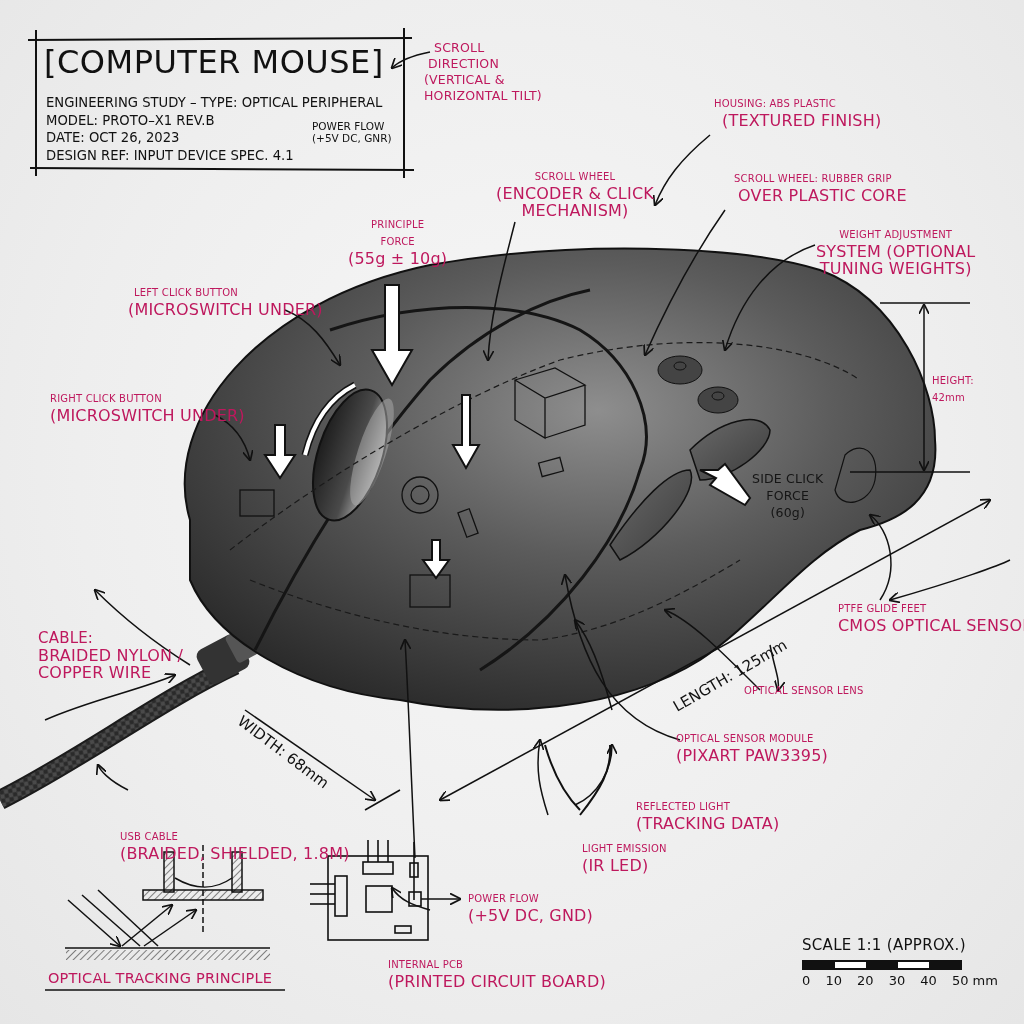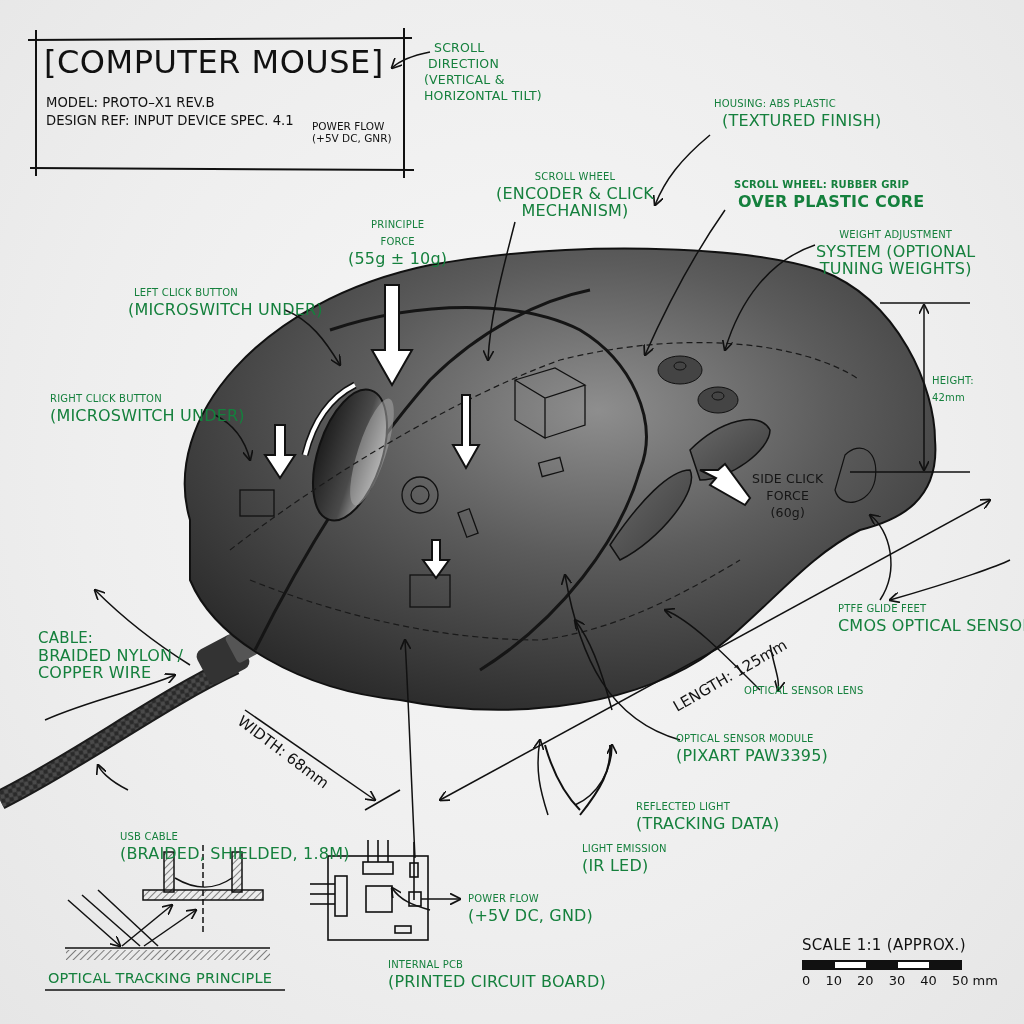--- a/index.html
+++ b/index.html
@@ -2,21 +2,21 @@
 <html><head>
 <meta charset="utf-8">
 <style>
   html, body { margin:0; padding:0; }
   body {
     width:1024px; height:1024px; overflow:hidden; position:relative;
     background: radial-gradient(ellipse at 50% 45%, #f7f7f7 0%, #eeeeee 60%, #e6e6e6 100%);
     font-family: "DejaVu Sans", "Liberation Sans", sans-serif;
     color:#111;
   }
-  .lbl { position:absolute; font-size:13.5px; line-height:17px; letter-spacing:0.2px; color:#15803d; white-space:nowrap; }
+  .lbl { position:absolute; font-size:13.5px; line-height:17px; letter-spacing:0.2px; color:#be185d; white-space:nowrap; }
   .lbl .l1 { display:block; font-size:10px; }
   .lbl .l2 { display:block; font-size:16px; }
   .center { text-align:center; }
   .title-main {
     position:absolute; left:10px; top:4px; font-size:32px; font-weight:normal;
     letter-spacing:0.5px; font-family:"DejaVu Sans", sans-serif; line-height:44px;
   }
   .title-meta { position:absolute; left:10px; top:58px; font-size:13.2px; line-height:17.5px; }
   .title-meta span { display:block; }
   .pf-small { position:absolute; left:288px; top:82px; font-size:10.5px; line-height:12px; }
@@ -187,21 +187,23 @@
   </g>
 
   <g fill="none" stroke="#111" stroke-width="2">
     <path d="M545 745 C 555 780, 570 800, 580 810"></path>
     <path d="M580 815 C 600 790, 612 770, 610 745"></path>
   </g>
 </svg>
 
 <div class="title-main" style="left:44px;top:40px;position:absolute;">[COMPUTER MOUSE]</div>
 <div class="title-meta" style="left:46px;top:94px;">
+  <span>ENGINEERING STUDY – TYPE: OPTICAL PERIPHERAL</span>
   <span>MODEL: PROTO–X1  REV.B</span>
+  <span>DATE: OCT 26, 2023</span>
   <span>DESIGN REF: INPUT DEVICE SPEC. 4.1</span>
 </div>
 <div class="pf-small" style="left:312px;top:120px;">
   <span style="display:block">POWER FLOW</span>
   <span style="display:block">(+5V DC, GNR)</span>
 </div>
 
 <div class="lbl" style="left:424px;top:40px;font-size:12.5px;line-height:16px;">
   <span style="display:block;padding-left:10px">SCROLL</span>
   <span style="display:block;padding-left:4px">DIRECTION</span>
@@ -213,21 +215,21 @@
   <span class="l1">HOUSING: ABS PLASTIC</span>
   <span class="l2" style="padding-left:8px">(TEXTURED FINISH)</span>
 </div>
 
 <div class="lbl center" style="left:496px;top:168px;">
   <span class="l1">SCROLL WHEEL</span>
   <span class="l2">(ENCODER &amp; CLICK</span>
   <span class="l2">MECHANISM)</span>
 </div>
 
-<div class="lbl" style="left:734px;top:176px;font-weight:bold;">
+<div class="lbl" style="left:734px;top:170px;">
   <span class="l1">SCROLL WHEEL: RUBBER GRIP</span>
   <span class="l2" style="padding-left:4px">OVER PLASTIC CORE</span>
 </div>
 
 <div class="lbl center" style="left:348px;top:216px;">
   <span class="l1">PRINCIPLE</span>
   <span class="l1">FORCE</span>
   <span class="l2">(55g ± 10g)</span>
 </div>
 

